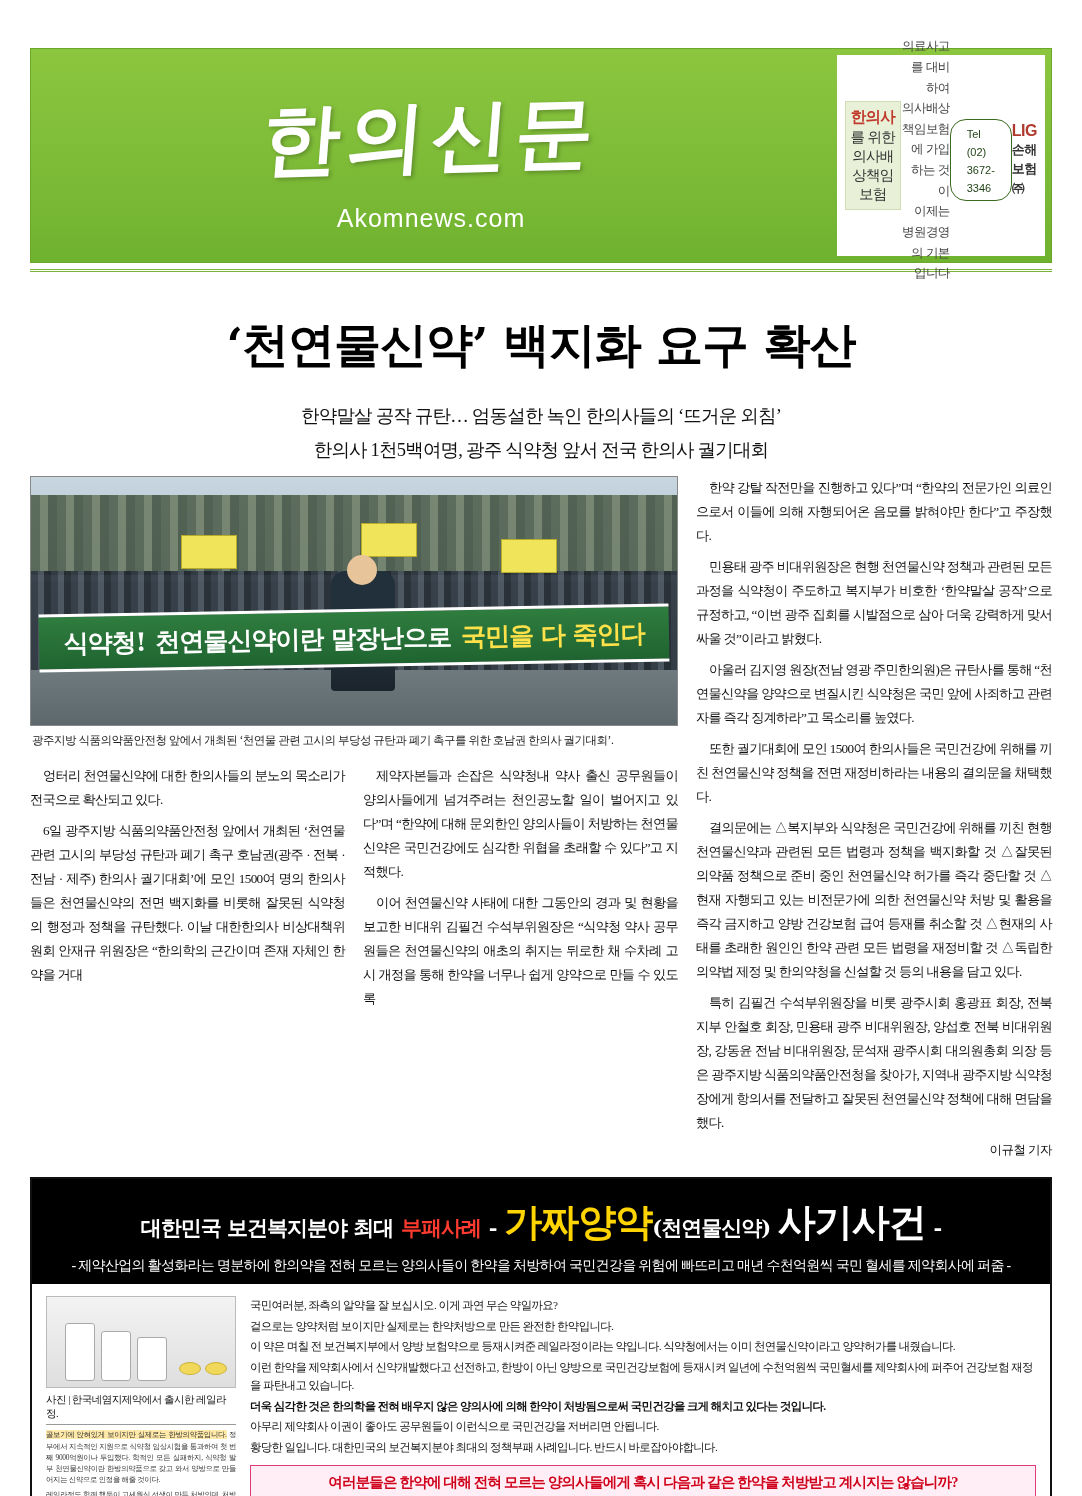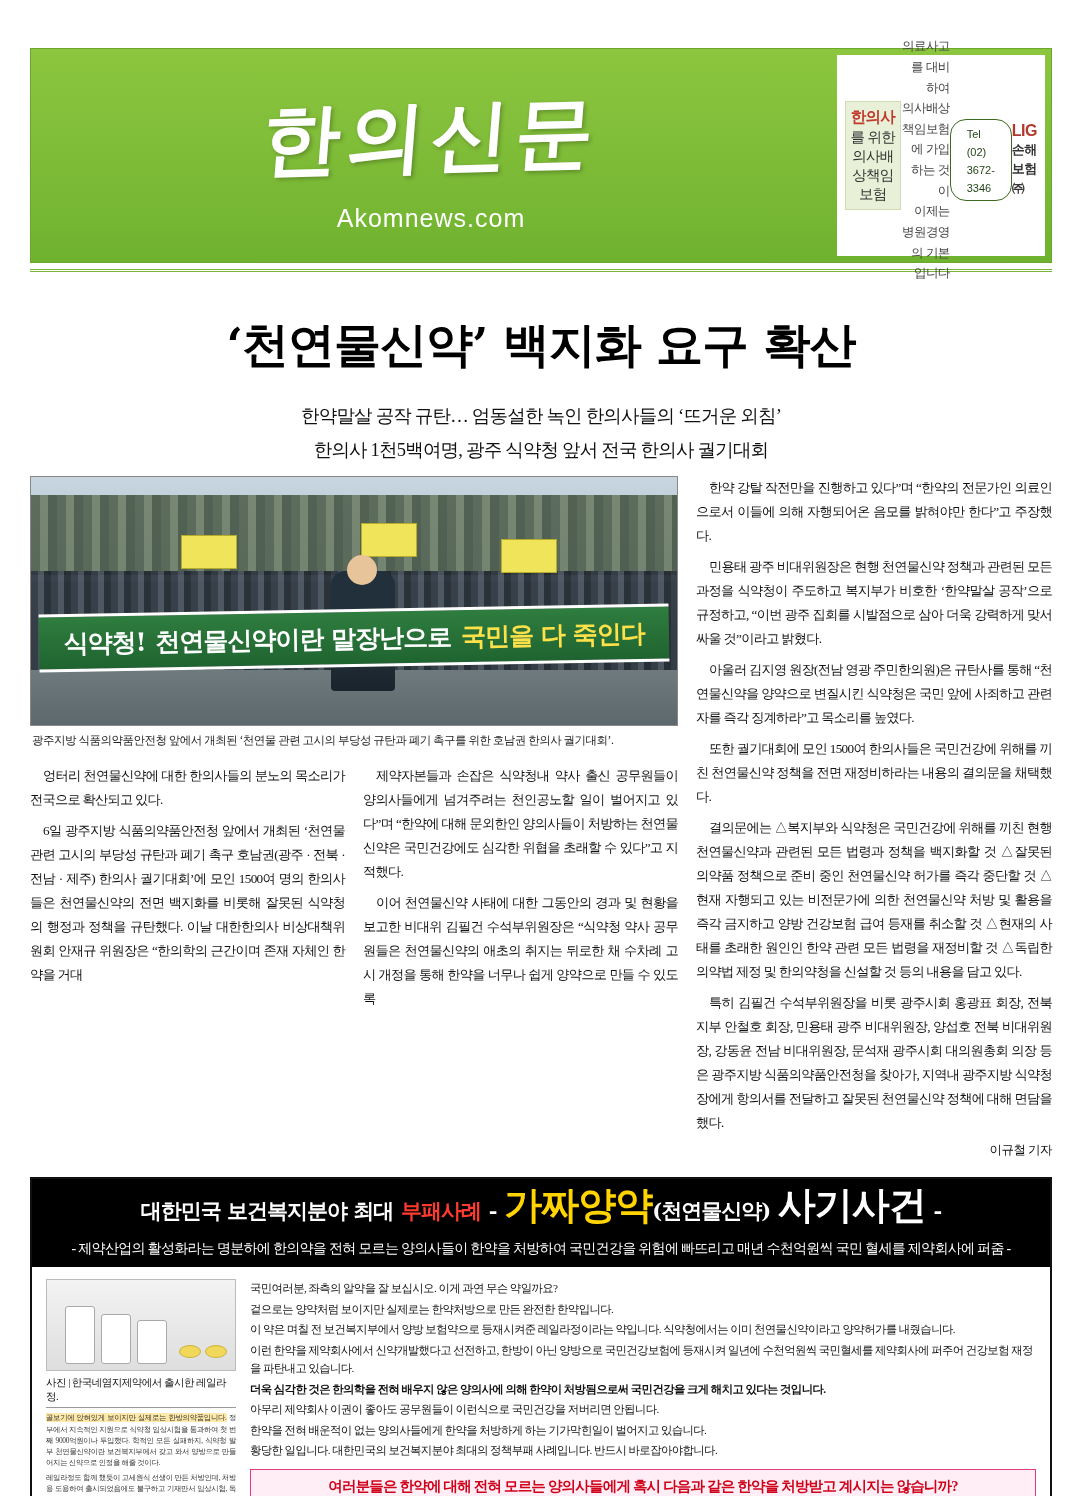--- a/index.html
+++ b/index.html
@@ -118,21 +118,21 @@
   .bcol { width:315px; }
   .bcol p, .col-right p {
     font-size:13.2px; line-height:1.82; text-align:justify; margin:0 0 7px 0;
     letter-spacing:-0.7px; text-indent:13px;
   }
   .col-right p:first-child { text-indent:13px; }
   .byline { text-align:right; font-size:12.5px; margin-top:4px; letter-spacing:-0.5px;}
 
   
   .bottom-ad { margin-top:18px; border:2px solid #111; background:#fff; }
-  .ad-black { background:#000; color:#fff; padding:1px 14px 9px 14px; text-align:center;}
+  .ad-black { background:#000; color:#fff; padding:18px 14px 9px 14px; text-align:center;}
   .ad-black .l1 { font-size:25px; font-weight:bold; letter-spacing:-1px; font-family:"DejaVu Serif", serif;}
   .ad-black .l1 .red { color:#ff3b30; }
   .ad-black .l1 .big { font-size:38px; color:#ffd400; }
   .ad-black .l1 .big2 { font-size:38px; color:#fff; }
   .ad-black .l1 .small { font-size:21px; }
   .ad-black .l2 { font-size:14px; margin-top:9px; letter-spacing:-0.7px;}
 
   .ad-body { display:flex; padding:12px 14px 8px 14px; gap:14px;}
   .ad-photo-col { width:190px;}
   .ad-photo { width:190px; height:92px; background:linear-gradient(180deg,#f3f3f3,#dedede); border:1px solid #bbb; position:relative;}
@@ -258,33 +258,32 @@
         <div class="ad-photo">
           <div class="bottle b1"></div>
           <div class="bottle b2"></div>
           <div class="bottle b3"></div>
           <div class="pill p1"></div>
           <div class="pill p2"></div>
         </div>
         <div class="ad-photo-cap">사진 | 한국네염지제약에서 출시한 레일라정.</div>
         <div class="ad-photo-note">
           <span class="hl">골보기에 앉혀있게 보이지만 실제로는 한방의약품입니다.</span>
-          <span>정부에서 지속적인 지원으로 식약청 임상시험을 통과하여 첫 번째 9000억원이나 투입했다. 학적인 모든 실패하지, 식약청 발부 천연물신약이란 보건복지부에서 갖고 와서 양방으로 만들어지는 신약으로 인정을 해줄 것이다.</span>
+          <span>정부에서 지속적인 지원으로 식약청 임상시험을 통과하여 첫 번째 9000억원이나 투입했다. 학적인 모든 실패하지, 식약청 발부 천연물신약이란 한방의약품으로 갖고 와서 양방으로 만들어지는 신약으로 인정을 해줄 것이다.</span>
         </div>
         <div class="ad-photo-note">레일라정도 함께 했듯이 고세원식 선생이 만든 처방인데, 처방용 도용하여 출시되었음에도 불구하고 기재만서 임상시험, 독성시험도 제대로 하지 않고 출시된 상태이다. 더 충격적인 것은 이 약을 양의사들이 처방하여 국민건강을 위협에 빠뜨리고 있다는 것이다.</div>
       </div>
 
       <div class="ad-text-col">
         <p>국민여러분, 좌측의 알약을 잘 보십시오. 이게 과연 무슨 약일까요?</p>
         <p>겉으로는 양약처럼 보이지만 실제로는 한약처방으로 만든 완전한 한약입니다.</p>
         <p>이 약은 며칠 전 보건복지부에서 양방 보험약으로 등재시켜준 레일라정이라는 약입니다. 식약청에서는 이미 천연물신약이라고 양약허가를 내줬습니다.</p>
         <p>이런 한약을 제약회사에서 신약개발했다고 선전하고, 한방이 아닌 양방으로 국민건강보험에 등재시켜 일년에 수천억원씩 국민혈세를 제약회사에 퍼주어 건강보험 재정을 파탄내고 있습니다.</p>
         <p class="bold">더욱 심각한 것은 한의학을 전혀 배우지 않은 양의사에 의해 한약이 처방됨으로써 국민건강을 크게 해치고 있다는 것입니다.</p>
         <p>아무리 제약회사 이권이 좋아도 공무원들이 이런식으로 국민건강을 저버리면 안됩니다.</p>
-        <p>한약을 전혀 배운적이 없는 양의사들에게 한약을 처방하게 하는 기가막힌일이 벌어지고 있습니다.</p>
         <p>황당한 일입니다. 대한민국의 보건복지분야 최대의 정책부패 사례입니다. 반드시 바로잡아야합니다.</p>
 
         <div class="ad-pinkbox">
           <div class="t1">여러분들은 한약에 대해 전혀 모르는 양의사들에게 혹시 다음과 같은 한약을 처방받고 계시지는 않습니까?</div>
 
         </div>
 
       </div>
     </div>
 

